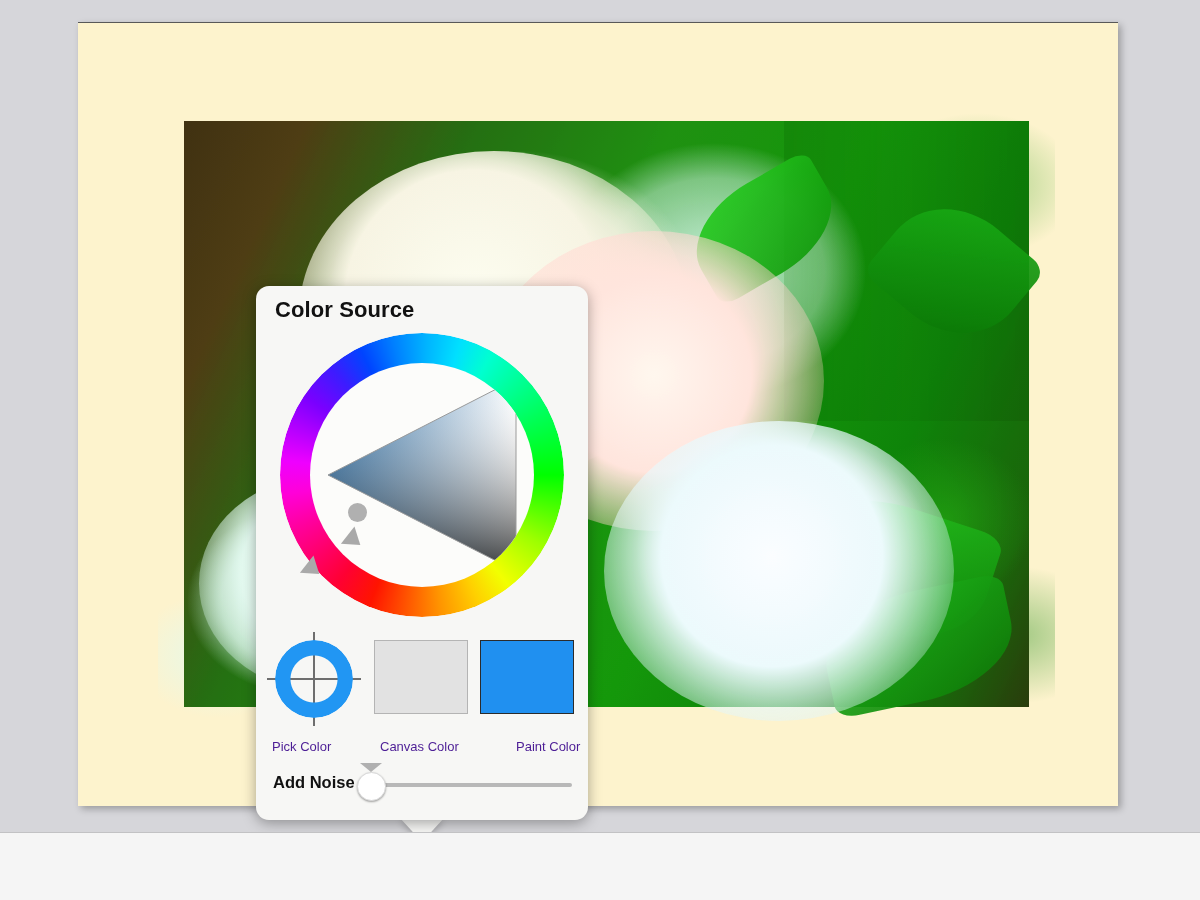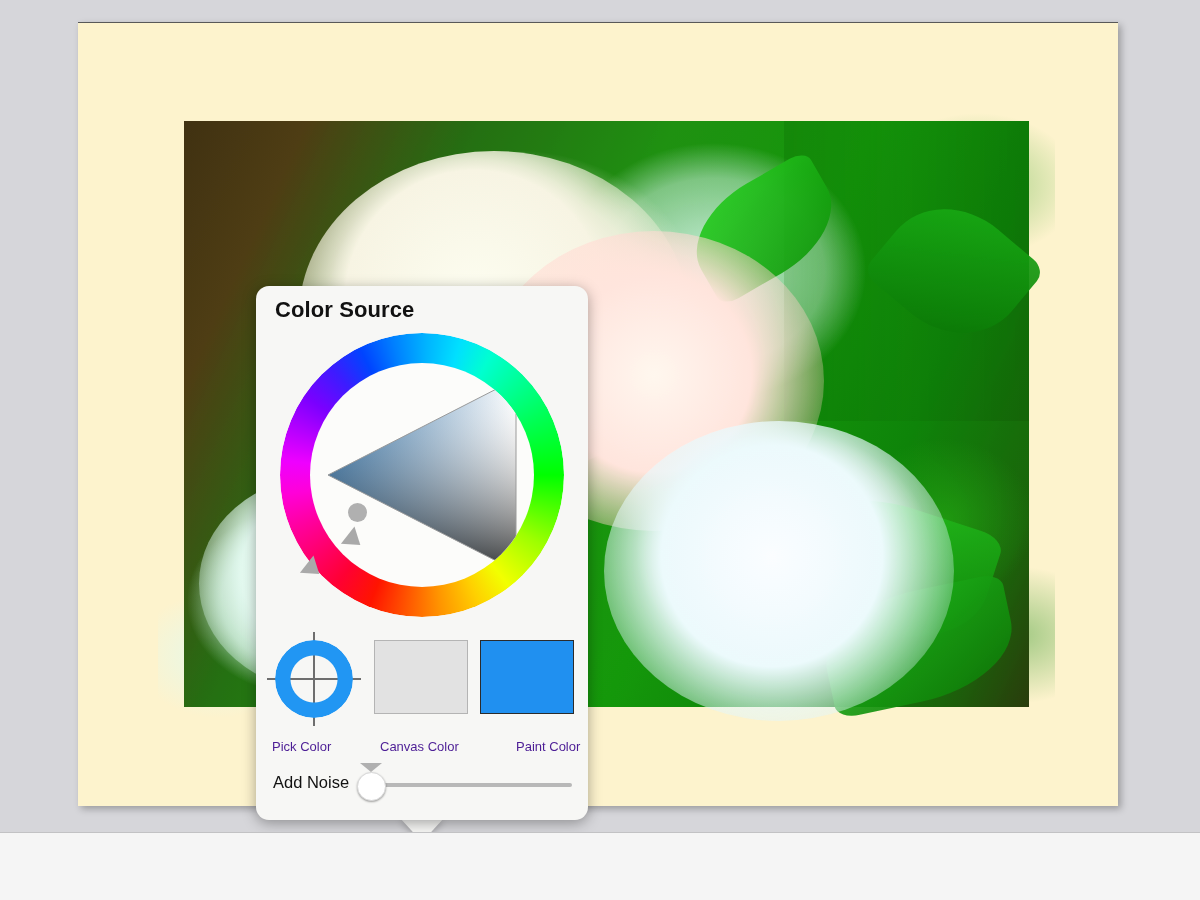--- a/index.html
+++ b/index.html
@@ -136,21 +136,21 @@
   .sw.paint{left:224px;background:#2090f0;border:1px solid #2b2b2b;}
   .sw-label{
     position:absolute;top:101px;font-size:13px;font-weight:normal;color:#4c1d95;white-space:nowrap;
   }
   .sw-label.a{left:16px;}
   .sw-label.b{left:124px;}
   .sw-label.c{left:228px;margin-left:32px;}
 
   
   .noise-row{position:absolute;left:0;top:478px;width:332px;height:40px;}
-  .noise-label{position:absolute;left:17px;top:9px;font-size:16.5px;font-weight:normal;color:#111;}
+  .noise-label{position:absolute;left:17px;top:9px;font-size:16.5px;font-weight:bold;color:#111;}
   .noise-track{position:absolute;left:110px;top:19px;width:206px;height:4px;border-radius:2px;background:#b8b8b8;}
   .noise-knob{
     position:absolute;left:101px;top:8px;width:27px;height:27px;border-radius:50%;
     background:#fff;box-shadow:0 1px 2px rgba(0,0,0,.35);border:1px solid #d9d9d9;
   }
   .noise-tick{
     position:absolute;left:104px;top:-1px;width:0;height:0;
     border-left:11px solid transparent;border-right:11px solid transparent;
     border-top:9px solid #b0b0b0;
   }

